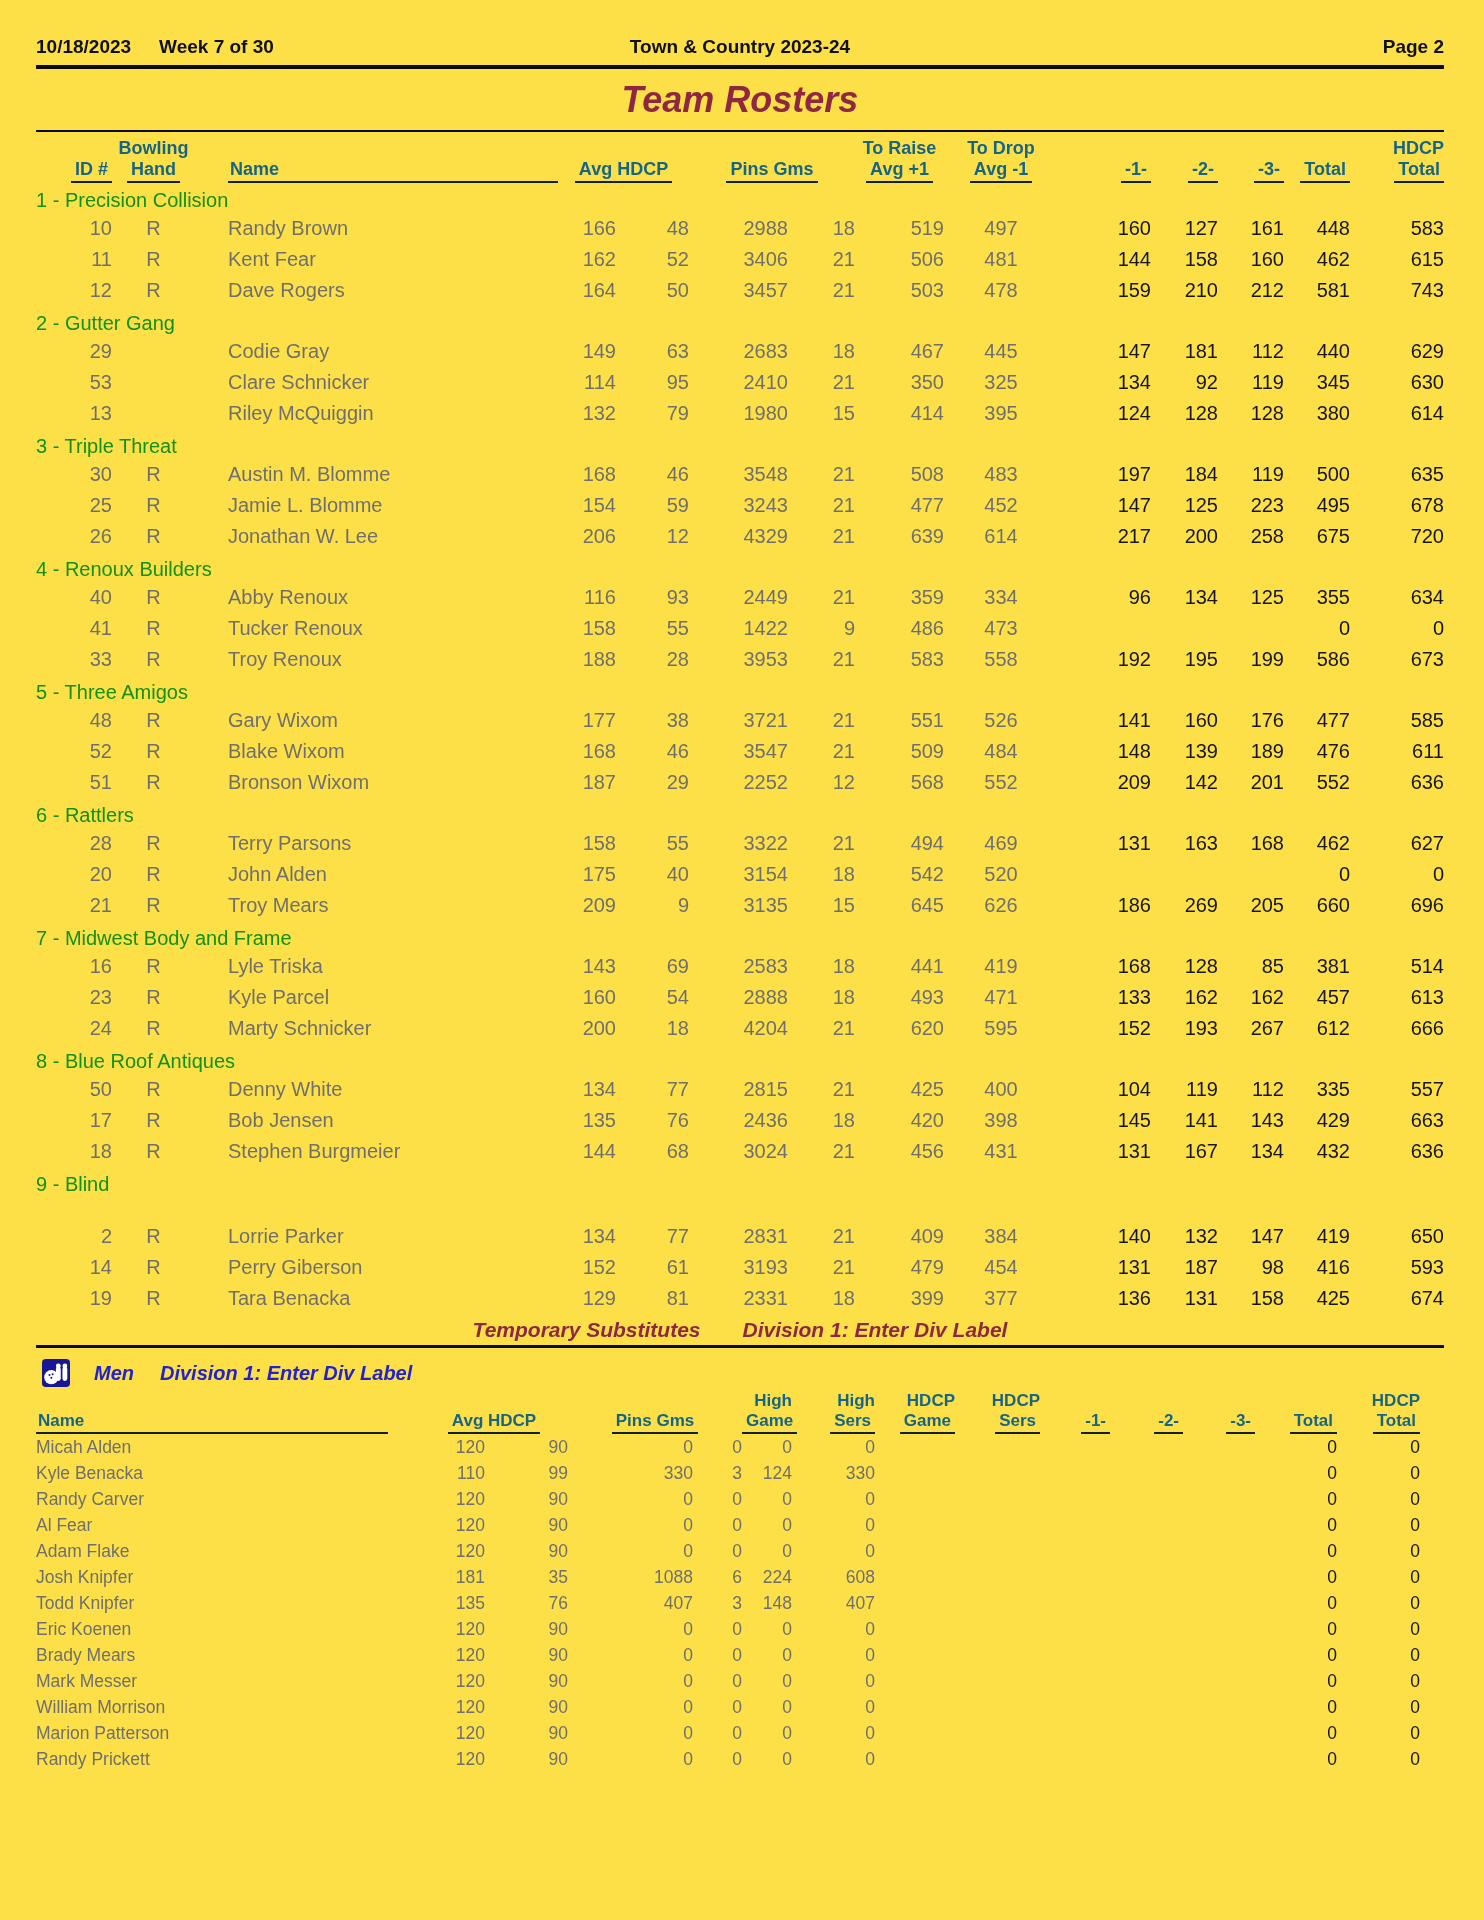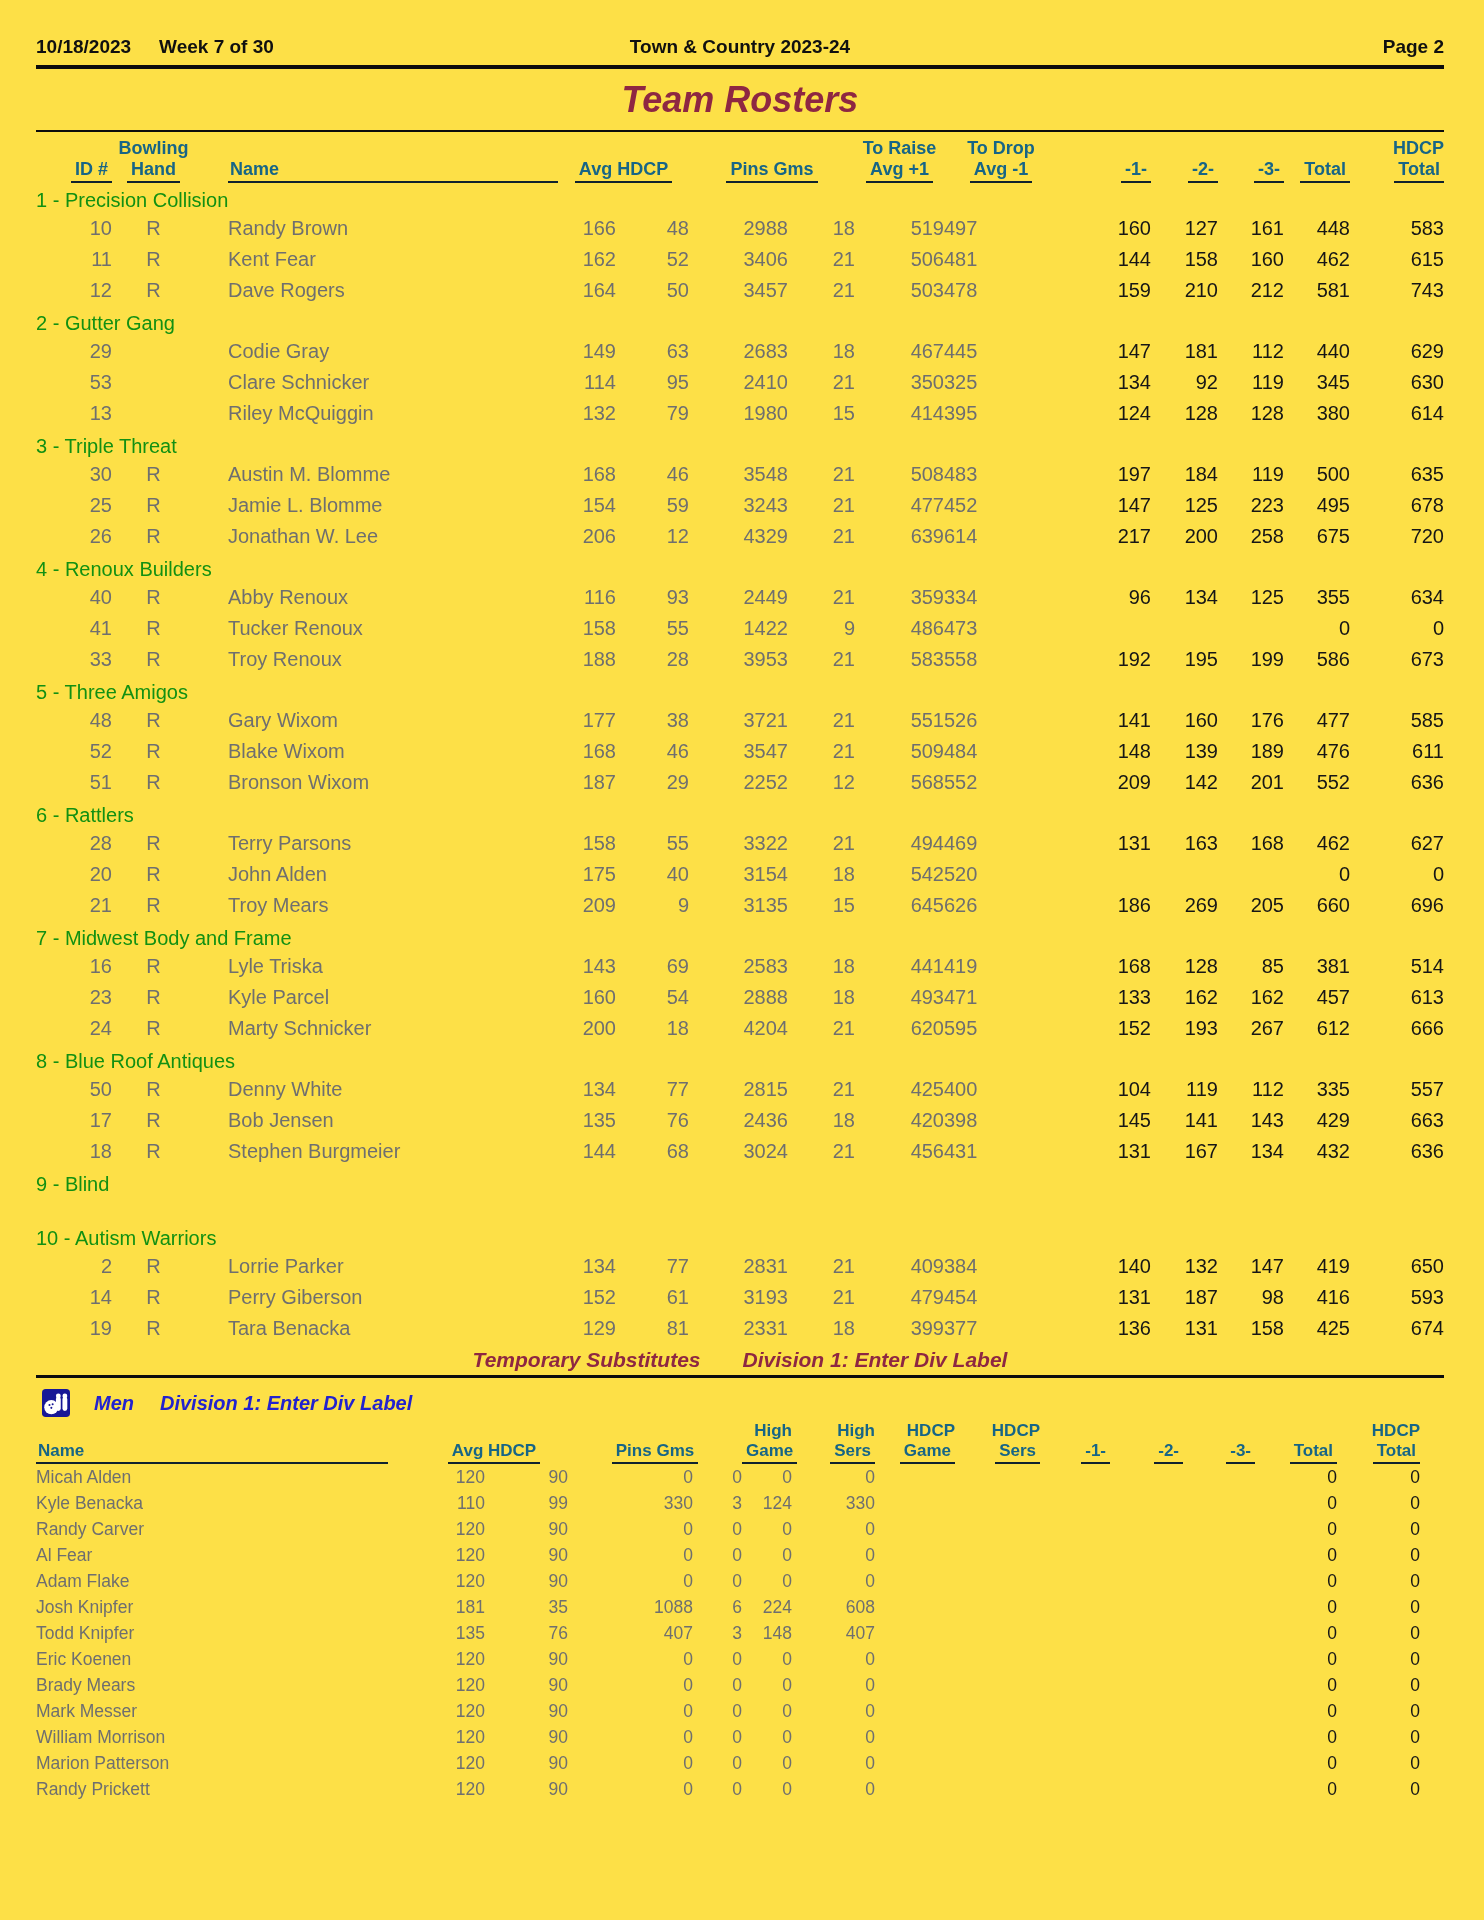--- a/index.html
+++ b/index.html
@@ -32,21 +32,21 @@
   .hbot.full { display:block; padding:0 0 1px 2px; }
 
   .c-id   { width:76px;  text-align:right; }
   .c-hand { width:83px;  text-align:center; }
   .c-name { width:363px; text-align:left; padding-left:33px; }
   .c-avg  { width:58px;  text-align:right; }
   .c-hdcp { width:73px;  text-align:right; }
   .c-pins { width:99px;  text-align:right; }
   .c-gms  { width:67px;  text-align:right; }
   .c-raise{ width:89px;  text-align:right; }
-  .c-drop { width:114px; text-align:left; }
+  .c-drop { width:114px; text-align:center; }
   .c-g1   { width:93px;  text-align:right; }
   .c-g2   { width:67px;  text-align:right; }
   .c-g3   { width:66px;  text-align:right; }
   .c-total{ width:66px;  text-align:right; }
   .c-ht   { width:94px;  text-align:right; }
   .c-avghdcp { width:131px; text-align:center; }
   .c-pinsgms { width:166px; text-align:center; }
   .hc.c-raise,.hc.c-drop { text-align:center; }
 
   .team-label { color:#129012; font-size:20px; font-weight:normal;
@@ -520,21 +520,20 @@
           <span class="cell c-raise g">456</span>
           <span class="cell c-drop g">431</span>
           <span class="cell c-g1 b">131</span>
           <span class="cell c-g2 b">167</span>
           <span class="cell c-g3 b">134</span>
           <span class="cell c-total b">432</span>
           <span class="cell c-ht b">636</span>
         </div>
         <div class="team-label">9 - Blind</div>
         <div class="team-gap"></div>
-        <div class="team-label">10 - Autism Warriors</div>
         <div class="trow">
           <span class="cell c-id g">2</span>
           <span class="cell c-hand g">R</span>
           <span class="cell c-name g">Lorrie Parker</span>
           <span class="cell c-avg g">134</span>
           <span class="cell c-hdcp g">77</span>
           <span class="cell c-pins g">2831</span>
           <span class="cell c-gms g">21</span>
           <span class="cell c-raise g">409</span>
           <span class="cell c-drop g">384</span>

